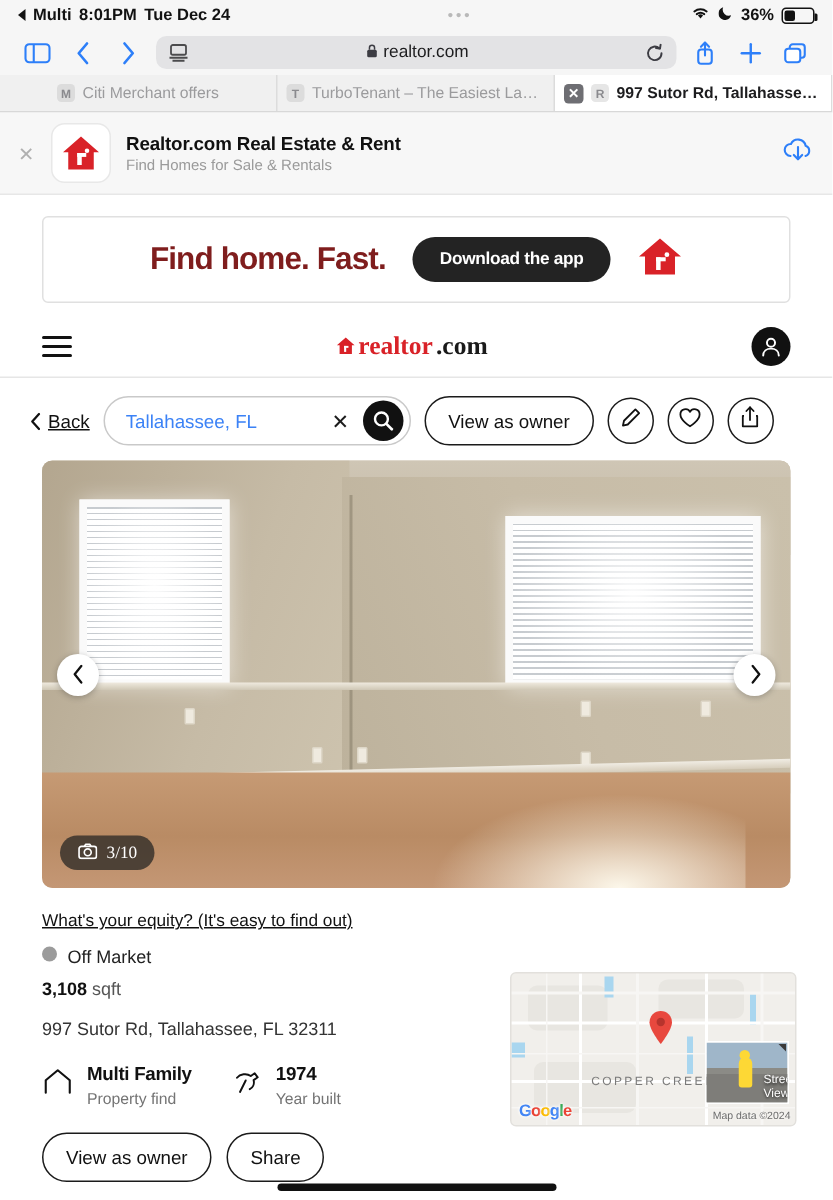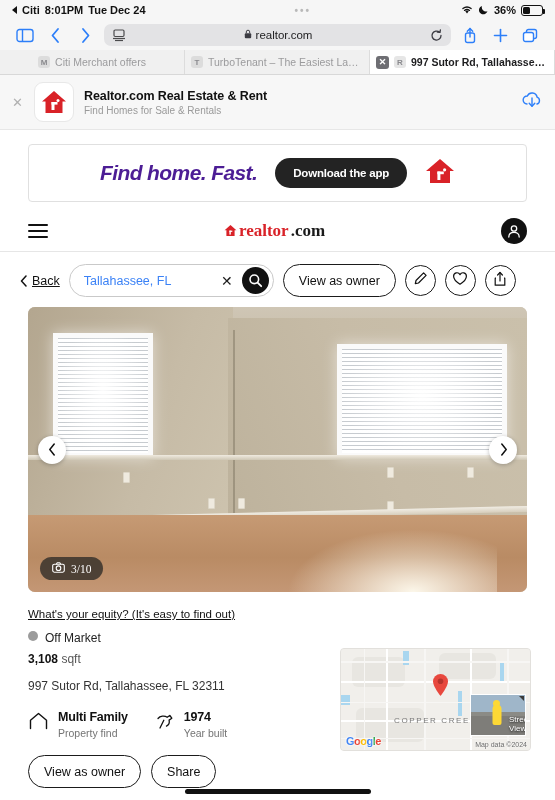--- a/index.html
+++ b/index.html
@@ -98,21 +98,21 @@
 
   
   .page { background: #fff; }
 
   .promo-wrap { padding: 14px 28px 8px; }
   .promo {
     border: 1px solid #e0e0e0; border-radius: 4px; height: 58px;
     display: flex; align-items: center; justify-content: center; gap: 18px;
     background: #fff;
   }
-  .promo-head { font-size: 21px; font-weight: 800; color: #4c1d95; letter-spacing: -.6px; font-style: italic; }
+  .promo-head { font-size: 21px; font-weight: 800; color: #7f1d1d; letter-spacing: -.6px; }
   .promo-btn {
     background: #232323; color: #fff; border-radius: 999px;
     font-size: 11.5px; font-weight: 700; padding: 9px 18px; border: none;
     letter-spacing: -.2px;
   }
 
   .sitehdr {
     height: 42px; display: flex; align-items: center; justify-content: space-between;
     padding: 0 28px; border-bottom: 1px solid #e6e6e6;
   }
@@ -260,21 +260,21 @@
     position: absolute; left: 50%; transform: translateX(-50%); bottom: 6px;
     width: 186px; height: 5px; background: #111; border-radius: 3px;
   }
 </style>
 </head>
 <body>
 
 <div class="statusbar">
   <div class="sb-left">
     <span class="sb-back-tri"></span>
-    <span>Citi</span>
+    <span>Multi</span>
     <span>8:01PM</span>
     <span>Tue Dec 24</span>
   </div>
   <div class="sb-center">•••</div>
   <div class="sb-right">
     <span>
       <svg width="14" height="11" viewBox="0 0 14 11">
           <path d="M7 9.4l1.7-2.1a2.6 2.6 0 0 0-3.4 0L7 9.4z" fill="#121212"></path>
           <path d="M2.9 4.6a6.6 6.6 0 0 1 8.2 0" stroke="#121212" stroke-width="1.3" fill="none" stroke-linecap="round"></path>
           <path d="M4.5 6.4a4.2 4.2 0 0 1 5 0" stroke="#121212" stroke-width="1.3" fill="none" stroke-linecap="round"></path>

